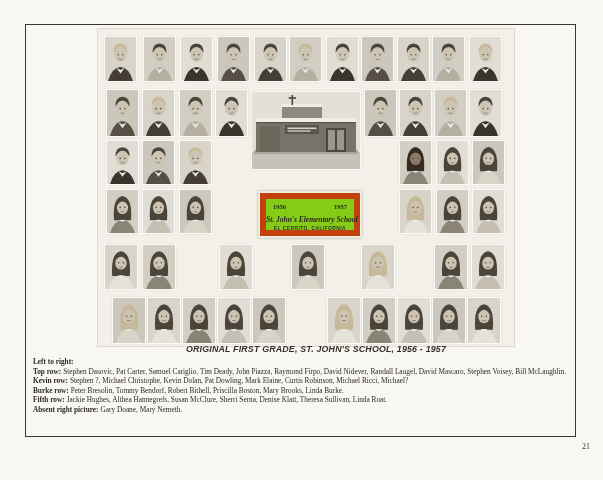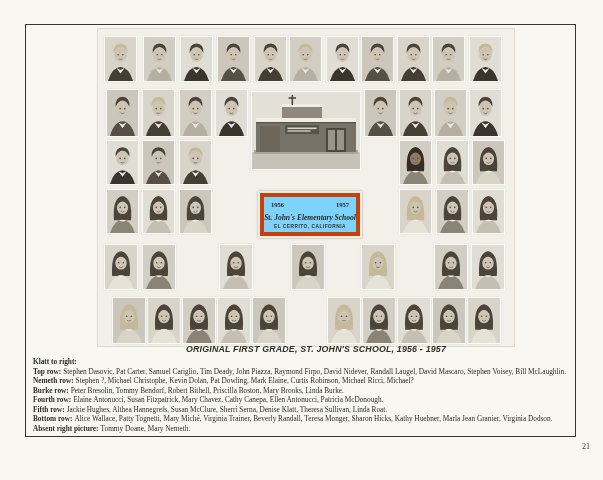--- a/index.html
+++ b/index.html
@@ -28,21 +28,21 @@
     box-shadow:0 0 0 1px rgba(255,255,255,.8), 0 0 2px rgba(90,85,70,.5);
   }
   .building svg{display:block;width:100%;height:100%;}
   .plaque{
     position:absolute; left:258px; top:191px; width:104px; height:47px;
     background:#efece2; padding:2px; box-sizing:border-box;
     box-shadow:0 0 2px rgba(90,85,70,.5);
   }
   .plaque-frame{
     position:relative; width:100%; height:100%; box-sizing:border-box;
-    border:4px solid #c2410c; background:#7dd3fc;
+    border:6px solid #c2410c; background:#84cc16;
   }
   .plaque-year{position:absolute; top:4px; font-size:6.5px; font-weight:700; color:#2c2822;}
   .plaque-year.left{left:7px;}
   .plaque-year.right{right:7px;}
   .plaque-name{
     position:absolute; left:0; right:0; top:16px; text-align:center;
     font-style:italic; font-weight:700; font-size:7.5px; color:#2c2822;
     white-space:nowrap;
   }
   .plaque-loc{
@@ -103,28 +103,26 @@
       <span class="plaque-year left">1956</span>
       <span class="plaque-year right">1957</span>
       <div class="plaque-name">St. John's Elementary School</div>
       <div class="plaque-loc">EL CERRITO, CALIFORNIA</div>
     </div>
   </div>
 
   <div class="collage-title">ORIGINAL FIRST GRADE, ST. JOHN'S SCHOOL, 1956 - 1957</div>
 
   <div class="caption">
-    <div class="line"><span class="cl">Klatt to right:</span></div>
+    <div class="line"><span class="cl">Left to right:</span></div>
     <div class="line"><span class="cl">Top row:</span><span>Stephen Dasovic, Pat Carter, Samuel Cariglio, Tim Deady, John Piazza, Raymond Firpo, David Nidever, Randall Laugel, David Mascaro, Stephen Voisey, Bill McLaughlin.</span></div>
-    <div class="line"><span class="cl">Nemeth row:</span><span>Stephen ?, Michael Christophe, Kevin Dolan, Pat Dowling, Mark Elaine, Curtis Robinson, Michael Ricci, Michael?</span></div>
+    <div class="line"><span class="cl">Kevin row:</span><span>Stephen ?, Michael Christophe, Kevin Dolan, Pat Dowling, Mark Elaine, Curtis Robinson, Michael Ricci, Michael?</span></div>
     <div class="line"><span class="cl">Burke row:</span><span>Peter Bresolin, Tommy Bendorf, Robert Bithell, Priscilla Boston, Mary Brooks, Linda Burke.</span></div>
-    <div class="line"><span class="cl">Fourth row:</span><span>Elaine Antonucci, Susan Fitzpatrick, Mary Chavez, Cathy Canepa, Ellen Antonucci, Patricia McDonough.</span></div>
     <div class="line"><span class="cl">Fifth row:</span><span>Jackie Hughes, Althea Hannegrefs, Susan McClure, Sherri Serna, Denise Klatt, Theresa Sullivan, Linda Roat.</span></div>
-    <div class="line"><span class="cl">Bottom row:</span><span>Alice Wallace, Patty Tognetti, Mary Miché, Virginia Trainer, Beverly Randall, Teresa Monger, Sharon Hicks, Kathy Huebner, Marla Jean Granier, Virginia Dodson.</span></div>
-    <div class="line"><span class="cl">Absent right picture:</span><span>Tommy Doane, Mary Nemeth.</span></div>
+    <div class="line"><span class="cl">Absent right picture:</span><span>Gary Doane, Mary Nemeth.</span></div>
   </div>
 
   <div class="pagenum">21</div>
 
 <div class="portrait" aria-label="Stephen Dasovic" style="left: 105px; top: 37px; width: 31px; height: 44px;">
       <svg viewBox="0 0 31 44" preserveAspectRatio="none">
         <rect width="31" height="44" fill="#d8d4ca"></rect>
         <path d="M3,44 Q7,30.5 15.5,30 Q24,30.5 28,44 Z" fill="#443e35"></path>
         <path d="M11.2,30.8 L15.5,36.5 L19.8,30.8 L15.5,33 Z" fill="#ece9e0"></path>
         <ellipse cx="15.5" cy="17.5" rx="6.3" ry="7.3" fill="#cdc4b4"></ellipse>

